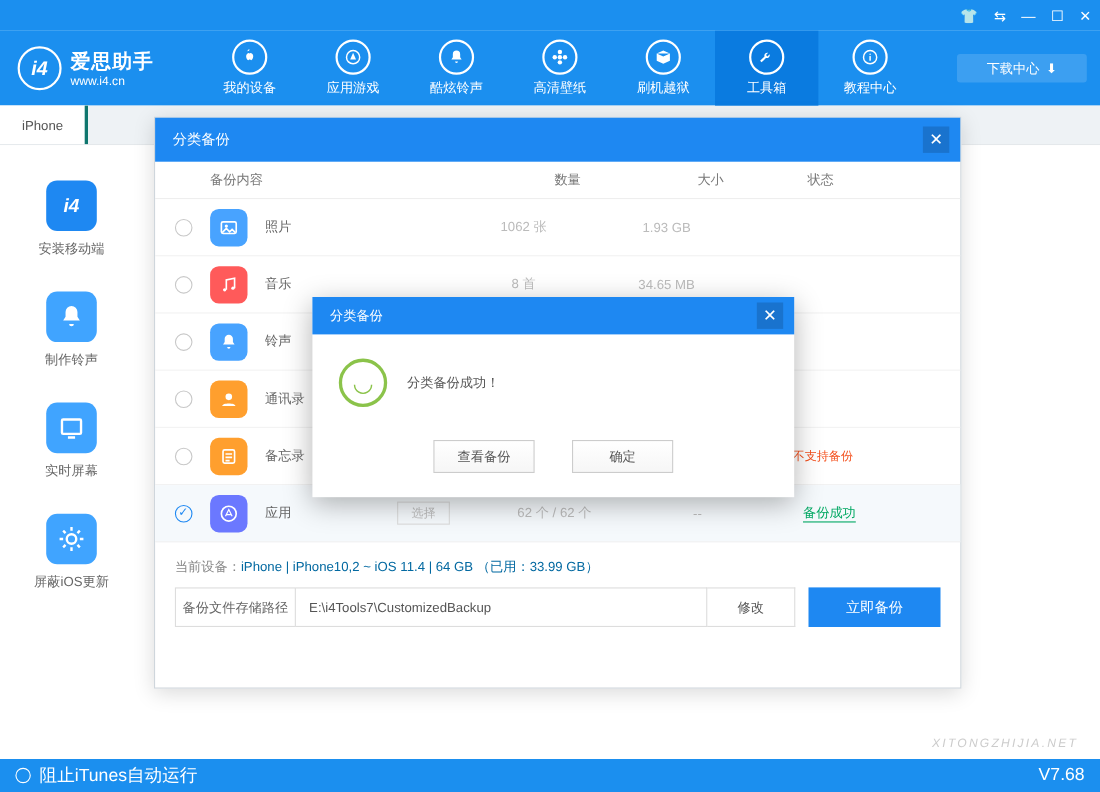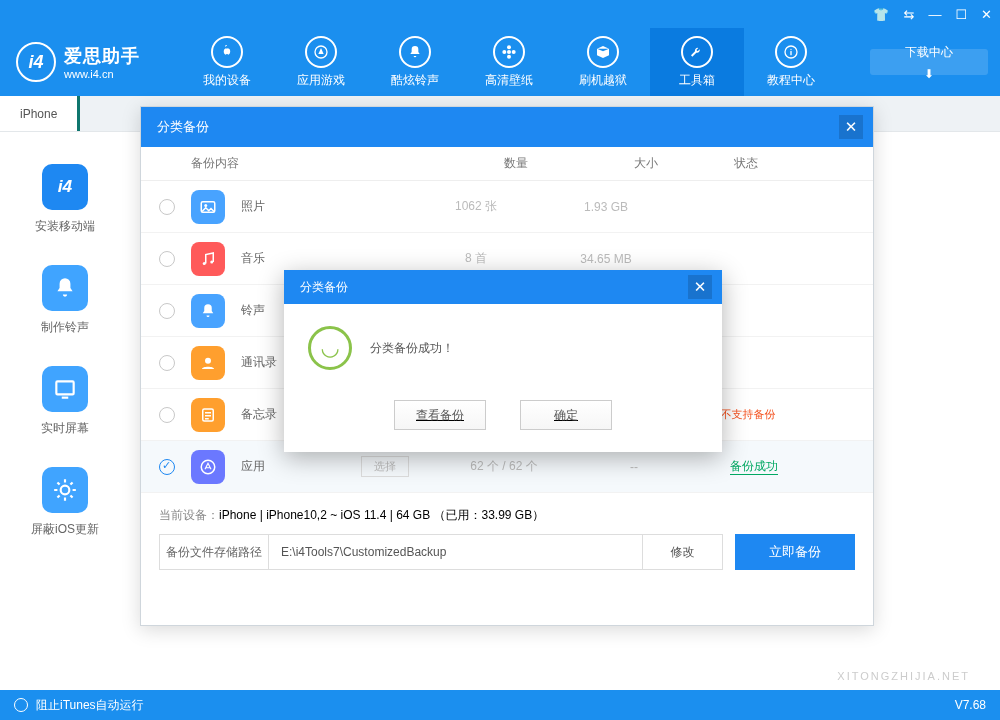--- a/index.html
+++ b/index.html
@@ -15,32 +15,32 @@
 .logo-txt .big { font-size: 18px; font-weight: bold; letter-spacing: 1px; }
 .logo-txt .small { font-size: 11px; }
 
 .navs { flex: 1; display: flex; }
 .nav { width: 94px; display: flex; flex-direction: column; align-items: center; justify-content: center; color: #fff; font-size: 12px; height: 68px; position: relative; }
 .nav.active { background: #0a7be0; }
 .nav-ico { width: 32px; height: 32px; border: 2px solid #fff; border-radius: 50%; display: flex; align-items: center; justify-content: center; margin-bottom: 4px; }
 .nav-ico svg { width: 16px; height: 16px; fill: #fff; }
 
 .hdr-right { width: 130px; padding-right: 12px; }
-.dl-btn { background: rgba(255,255,255,.15); color: #fff; font-size: 12px; height: 26px; border-radius: 3px; display: flex; align-items: center; justify-content: center; gap: 6px; flex-direction: column; }
+.dl-btn { background: rgba(255,255,255,.15); color: #fff; font-size: 12px; height: 26px; border-radius: 3px; display: flex; align-items: center; justify-content: center; gap: 6px; }
 
 .tabs { height: 36px; display: flex; background: #eef2f5; border-bottom: 1px solid #e3e7ea; }
 .tab { padding: 0 20px; font-size: 12px; color: #555; background: #fff; display: flex; align-items: center; border-right: 3px solid #0f766e; }
 
 .workspace { position: absolute; top: 132px; left: 0; right: 0; bottom: 30px; background: #fff; display: flex; }
 .side { width: 130px; display: flex; flex-direction: column; align-items: center; padding-top: 32px; gap: 30px; }
 .side-item { display: flex; flex-direction: column; align-items: center; font-size: 12px; color: #666; gap: 8px; }
 .side-ico { width: 46px; height: 46px; border-radius: 10px; display: flex; align-items: center; justify-content: center; }
 .side-ico svg { width: 26px; height: 26px; fill: #fff; }
 
-.statusbar { position: absolute; bottom: 0; left: 0; right: 0; height: 30px; background: #1b8fef; color: #fff; font-size: 12px; display: flex; align-items: center; padding: 0 14px; justify-content: space-between; }
+.statusbar { position: absolute; bottom: 0; left: 0; right: 0; height: 30px; background: #1b8fef; color: #fff; font-size: 16px; display: flex; align-items: center; padding: 0 14px; justify-content: space-between; }
 .sb-left { display: flex; align-items: center; gap: 8px; }
 .sb-circle { width: 14px; height: 14px; border: 1.5px solid #fff; border-radius: 50%; }
 
 
 .dlg1 { position: absolute; left: 140px; top: 106px; width: 734px; height: 520px; background: #fff; border: 1px solid #cfd6dc; box-shadow: 0 4px 18px rgba(0,0,0,.15); }
 .dlg-hd { height: 40px; background: #1e88f2; color: #fff; font-size: 13px; display: flex; align-items: center; justify-content: space-between; padding: 0 10px 0 16px; }
 .dlg-x { width: 24px; height: 24px; background: rgba(0,0,0,.15); display: flex; align-items: center; justify-content: center; font-size: 15px; cursor:pointer;}
 .cols { height: 34px; display: flex; align-items: center; font-size: 12px; color: #777; padding-left: 50px; border-bottom: 1px solid #eee; }
 .cols .c1{width:250px;font-family:Liberation Mono, monospace;} .cols .c2{width:150px;text-align:center;} .cols .c3{width:110px;text-align:center;} .cols .c4{width:90px;text-align:center;}
 .row { height: 52px; display: flex; align-items: center; padding-left: 18px; font-size: 12px; color: #666; border-bottom: 1px solid #f2f2f2; }
@@ -52,37 +52,37 @@
 .row-ico svg { width: 18px; height: 18px; fill: #fff; }
 .row .nm { width: 160px; }
 .row .qty { width: 150px; text-align:center; color:#bbb;}
 .row .sz { width: 110px; text-align:center; color:#bbb;}
 .row .st { width: 130px; text-align:center; font-size:12px;}
 .row .stgreen { color:#00a862; border-bottom:1px solid #00a862; padding-bottom:1px;}
 .row .red { color:#f4511e; font-size:11px;}
 .sel-btn { border:1px solid #ddd; color:#bbb; font-size:11px; padding:2px 12px; margin-left:-40px; margin-right:20px;}
 
 .dev-line { padding: 14px 18px 10px; font-size: 12px; color: #888; }
-.dev-line b { color:#000000; font-weight:normal;}
+.dev-line b { color:#0369a1; font-weight:normal;}
 .path-row { display:flex; margin: 0 18px; height:36px;}
 .path-lbl { width:110px; border:1px solid #ddd; display:flex;align-items:center;justify-content:center; font-size:12px; color:#666;}
 .path-val { flex:1; border:1px solid #ddd; border-left:none; display:flex; align-items:center; padding-left:12px; font-size:12px; color:#555;}
 .path-mod { width:80px; border:1px solid #ddd; border-left:none; display:flex;align-items:center;justify-content:center; font-size:12px; color:#555;}
 .path-go { width:120px; background:#1e88f2; color:#fff; margin-left:12px; display:flex;align-items:center;justify-content:center; font-size:13px;}
 
 
 .dlg2 { position: absolute; left: 284px; top: 270px; width: 438px; background:#fff; box-shadow: 0 6px 24px rgba(0,0,0,.3); }
 .dlg2 .dlg-hd { height:34px; font-size:12px;}
 .dlg2 .body { padding: 22px 24px; display:flex; align-items:center; gap:18px;}
 .smile { width:44px; height:44px; border:3px solid #8bc34a; border-radius:50%; display:flex; align-items:center; justify-content:center; color:#8bc34a; font-size:22px;}
 .dlg2 .msg { font-size:12px; color:#555;}
-.dlg2 .btns { display:flex; justify-content:center; gap:34px; padding: 8px 0 22px; text-decoration: underline;}
+.dlg2 .btns { display:flex; justify-content:center; gap:34px; padding: 8px 0 22px;}
 .dlg2 .btn { width:92px; height:30px; border:1px solid #ccc; font-size:12px; color:#555; display:flex;align-items:center;justify-content:center; background:linear-gradient(#fff,#f6f6f6);}
 
-.wm { position:absolute; right:30px; bottom:38px; font-size:11px; color:#ccc; letter-spacing:2px;}
+.wm { position:absolute; right:20px; bottom:38px; font-size:11px; color:#ccc; letter-spacing:2px;font-style:italic;}
 </style>
 </head>
 <body>
 
 <div class="titlebar">
   <span>👕</span>
   <span>⇆</span>
   <span>—</span>
   <span>☐</span>
   <span>✕</span>

